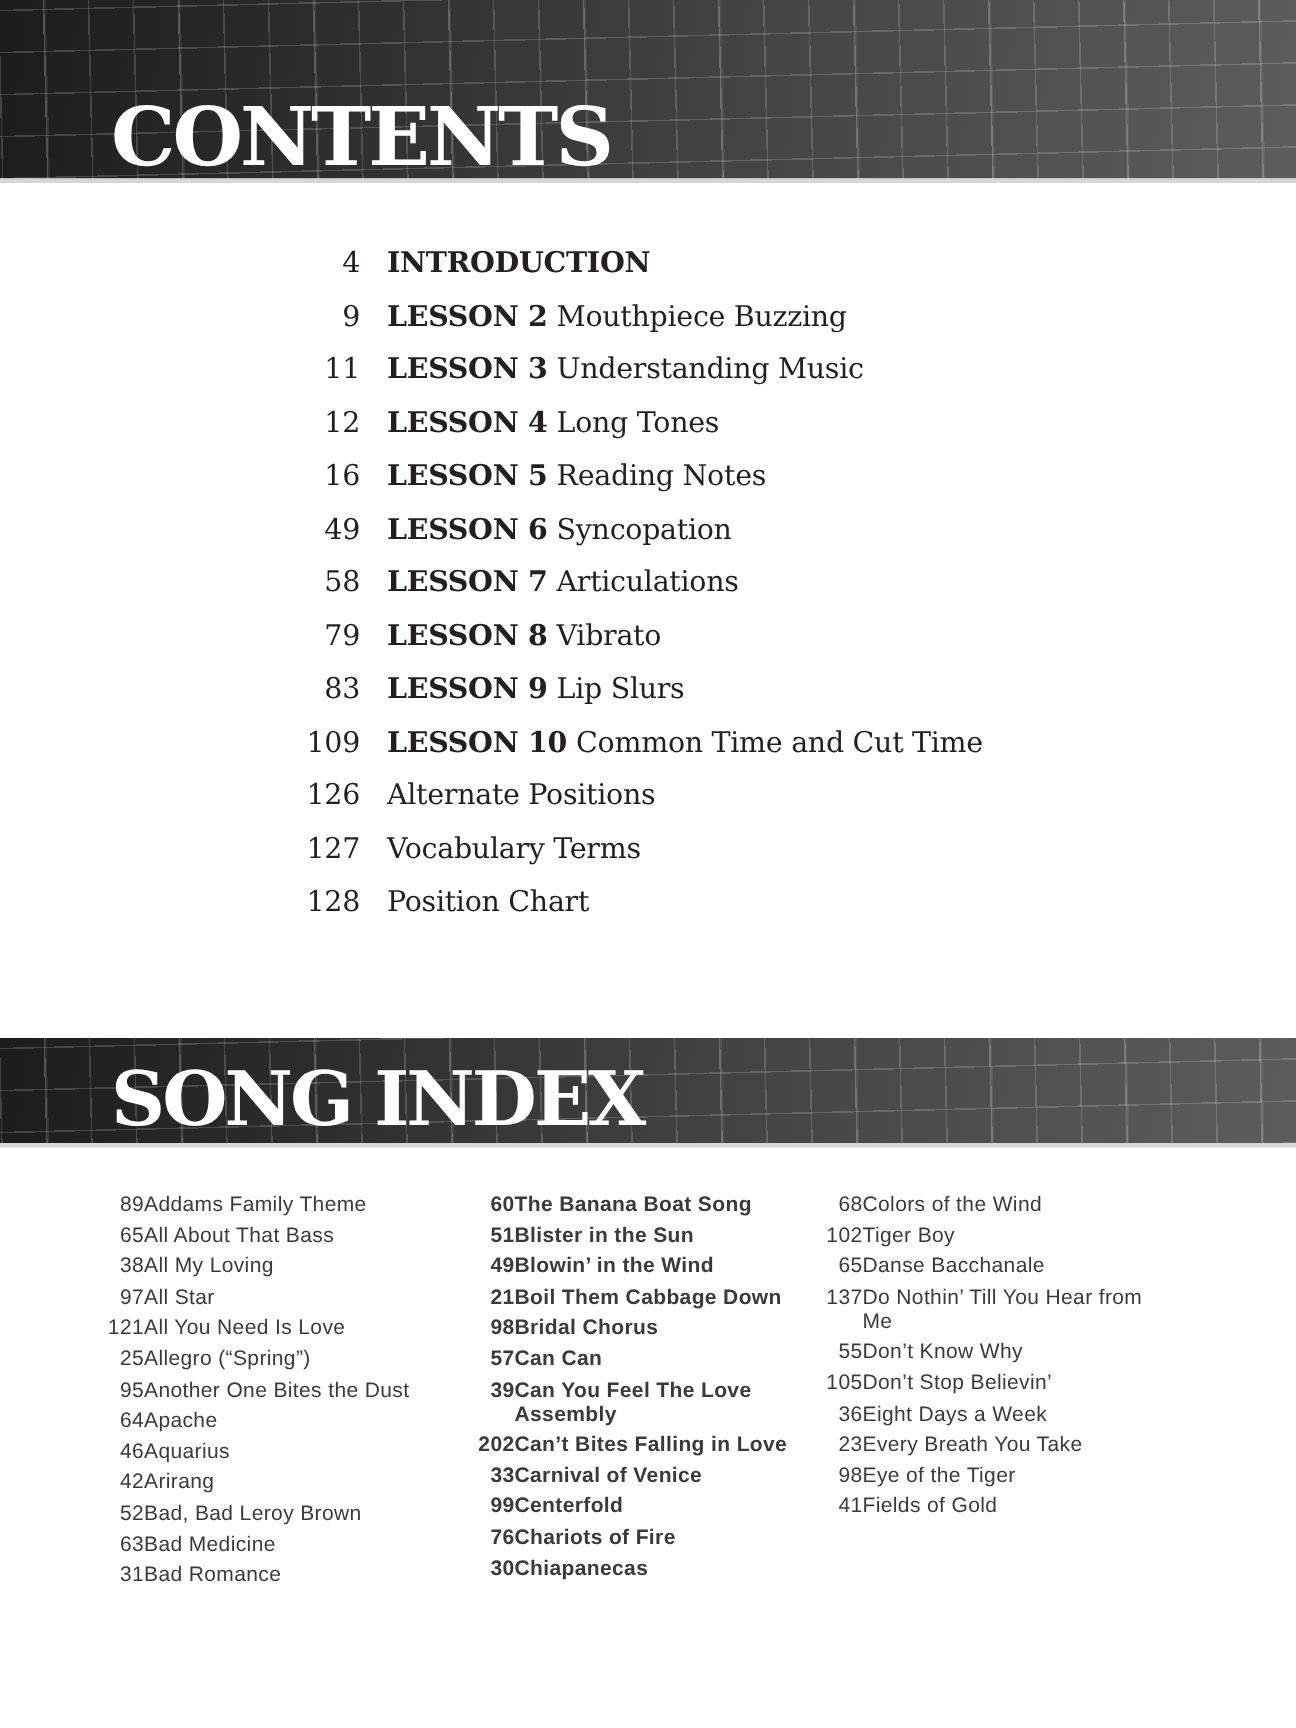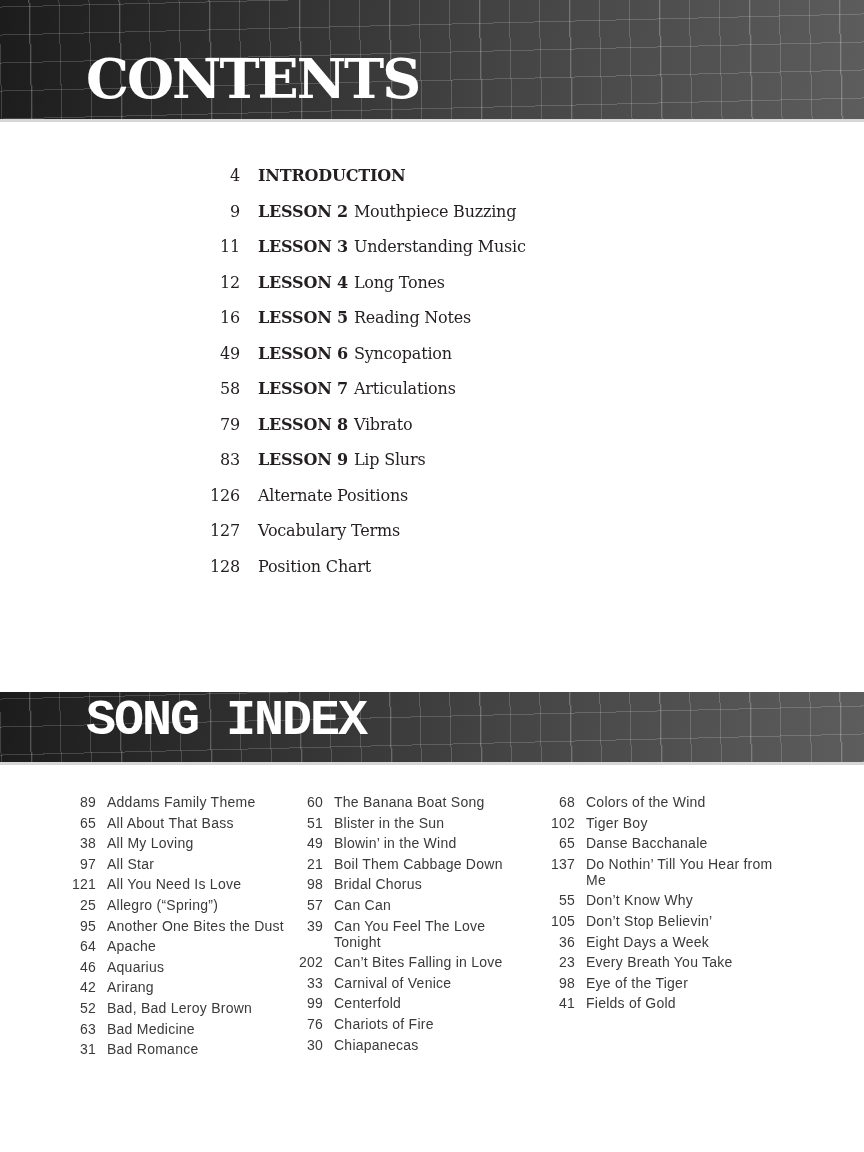--- a/index.html
+++ b/index.html
@@ -33,62 +33,62 @@
   }
   .band-grid{
     position:absolute;left:-60px;top:-60px;right:-60px;bottom:-60px;
     transform:rotate(-1.4deg);
     background-image:
       repeating-linear-gradient(to right, rgba(255,255,255,.17) 0 1px, transparent 1px 30px),
       repeating-linear-gradient(to bottom, rgba(255,255,255,.17) 0 1px, transparent 1px 28px),
       repeating-linear-gradient(to right, rgba(255,255,255,.08) 0 2px, transparent 2px 90px);
   }
   .band-title{
-    position:absolute;left:70px;margin:16px;
+    position:absolute;left:70px;margin:4px;
     color:var(--band-text);
     font-weight:bold;
     letter-spacing:-2px;
   }
   .band1 .band-title{font-size:54px;line-height:54px;bottom:-3px;}
-  .band2 .band-title{font-size:50px;line-height:50px;bottom:0;font-family:Liberation Mono, monospace;}
+  .band2 .band-title{font-size:50px;line-height:50px;bottom:0;}
 
   
   .contents-list{
     position:absolute;top:158px;left:160px;
   }
   .c-row{
     height:35.5px;line-height:35.5px;
-    font-size:16px;
+    font-size:19px;
     color:var(--contents-text);
     white-space:nowrap;
     letter-spacing:-0.2px;
   }
   .c-page{
     display:inline-block;width:80px;text-align:right;
     vertical-align:baseline;
   }
   .c-title{margin-left:18px;}
   .c-bold{font-weight:bold;margin-right:6px;}
 
   
   .songs{position:absolute;top:794px;left:0;width:864px;}
   .song-col{position:absolute;top:0;}
   .song-col-1{left:60px;}
-  .song-col-2{left:287px;}
+  .song-col-2{left:307px;font-weight:bold;}
   .song-col-3{left:539px;}
   .s-row{
     display:flex;
     margin-bottom:4.6px;
     font-family:"Liberation Sans", sans-serif;
     font-size:14px;line-height:16px;
     letter-spacing:0.25px;
     color:var(--song-text);
   }
   .s-page{width:36px;text-align:right;flex:none;}
-  .s-title{margin-left:11px;width:192px;white-space:pre-line;}
+  .s-title{margin-left:0;width:192px;white-space:pre-line;}
 </style>
 </head>
 <body>
 
 <div class="band band1">
   <div class="band-bg"></div>
   <div class="band-grid"></div>
   <h1 class="band-title">CONTENTS</h1>
 </div>
 
@@ -123,20 +123,23 @@
   </div>
 
   <div class="c-row">
     <span class="c-page">79</span><span class="c-title"><span class="c-bold">LESSON 8</span><span class="c-rest">Vibrato</span></span>
   </div>
 
   <div class="c-row">
     <span class="c-page">83</span><span class="c-title"><span class="c-bold">LESSON 9</span><span class="c-rest">Lip Slurs</span></span>
   </div>
 
+  <div class="c-row">
+    <span class="c-page">109</span><span class="c-title"><span class="c-bold">LESSON 10</span><span class="c-rest">Common Time and Cut Time</span></span>
+  </div>
 
   <div class="c-row">
     <span class="c-page">126</span><span class="c-title"><span class="c-rest">Alternate Positions</span></span>
   </div>
 
   <div class="c-row">
     <span class="c-page">127</span><span class="c-title"><span class="c-rest">Vocabulary Terms</span></span>
   </div>
 
   <div class="c-row">
@@ -244,21 +247,21 @@
   </div>
 
   <div class="s-row">
     <span class="s-page">57</span>
     <span class="s-title">Can Can</span>
   </div>
 
   <div class="s-row">
     <span class="s-page">39</span>
     <span class="s-title">Can You Feel The Love
-Tonight</span>
+Assembly</span>
   </div>
 
   <div class="s-row">
     <span class="s-page">202</span>
     <span class="s-title">Can’t Bites Falling in Love</span>
   </div>
 
   <div class="s-row">
     <span class="s-page">33</span>
     <span class="s-title">Carnival of Venice</span>

